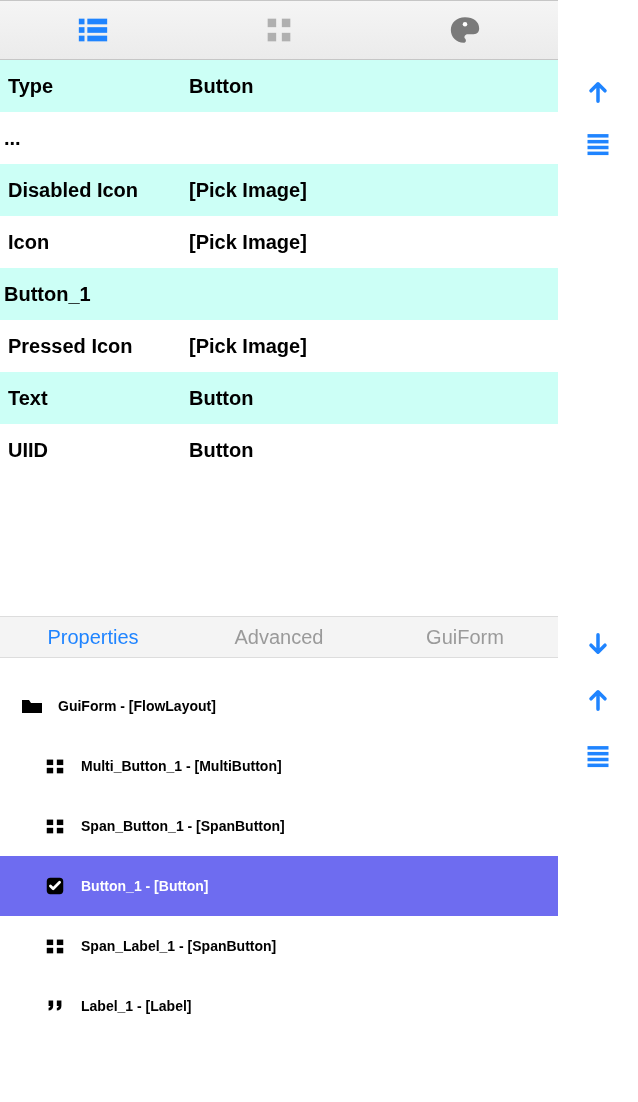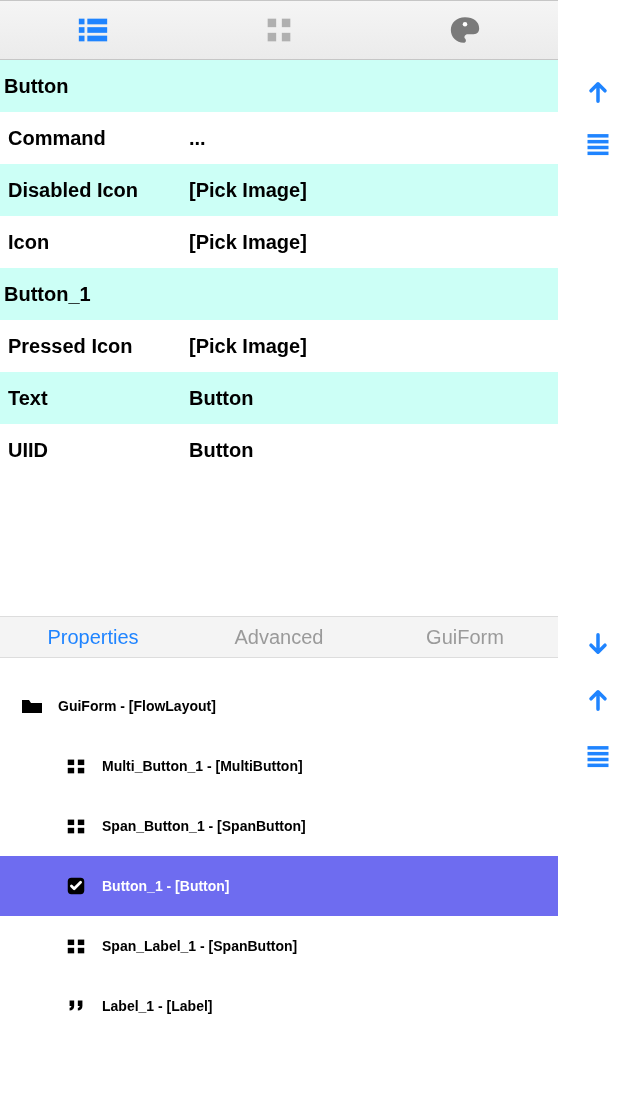--- a/index.html
+++ b/index.html
@@ -66,21 +66,21 @@
     font-weight:700;
     font-size:14px;
     gap:10px;
   }
   .tree-row .iconslot { width:32px; display:flex; justify-content:center;}
   .tree-row.selected {
     background:#6e6cf0;
     color:#fff;
   }
   .indent0 { padding-left:16px;}
-  .indent1 { padding-left:60px;}
+  .indent1 { padding-left:39px;}
 
   
   .side-icons {
     display:flex;
     flex-direction:column;
     align-items:center;
   }
   .side-icons .sicon { height:52px; display:flex; align-items:center; justify-content:center; width:100%; }
   .side-icons svg { width:28px; height:28px; }
 
@@ -116,24 +116,24 @@
       <div class="tb-cell">
         <svg viewBox="0 0 24 24">
           <path d="M12 3 C6 3 2 7 2 12 C2 17 6 21 11 21 C13 21 13 19 12 18 C11 17 12 15 14 15 L18 15 C21 15 22 13 22 11 C22 6 18 3 12 3 Z" fill="#7a7a7a"></path>
           <circle cx="12" cy="8" r="1.6" fill="#fff"></circle>
         </svg>
       </div>
     </div>
 
     <div class="prop-table">
       <div class="prop-row alt">
+        <div class="prop-cell-key">Type</div>
         <div class="prop-cell-val">Button</div>
       </div>
       <div class="prop-row">
-        <div class="prop-cell-key">Command</div>
         <div class="prop-cell-val">...</div>
       </div>
       <div class="prop-row alt">
         <div class="prop-cell-key">Disabled Icon</div>
         <div class="prop-cell-val">[Pick Image]</div>
       </div>
       <div class="prop-row">
         <div class="prop-cell-key">Icon</div>
         <div class="prop-cell-val">[Pick Image]</div>
       </div>

